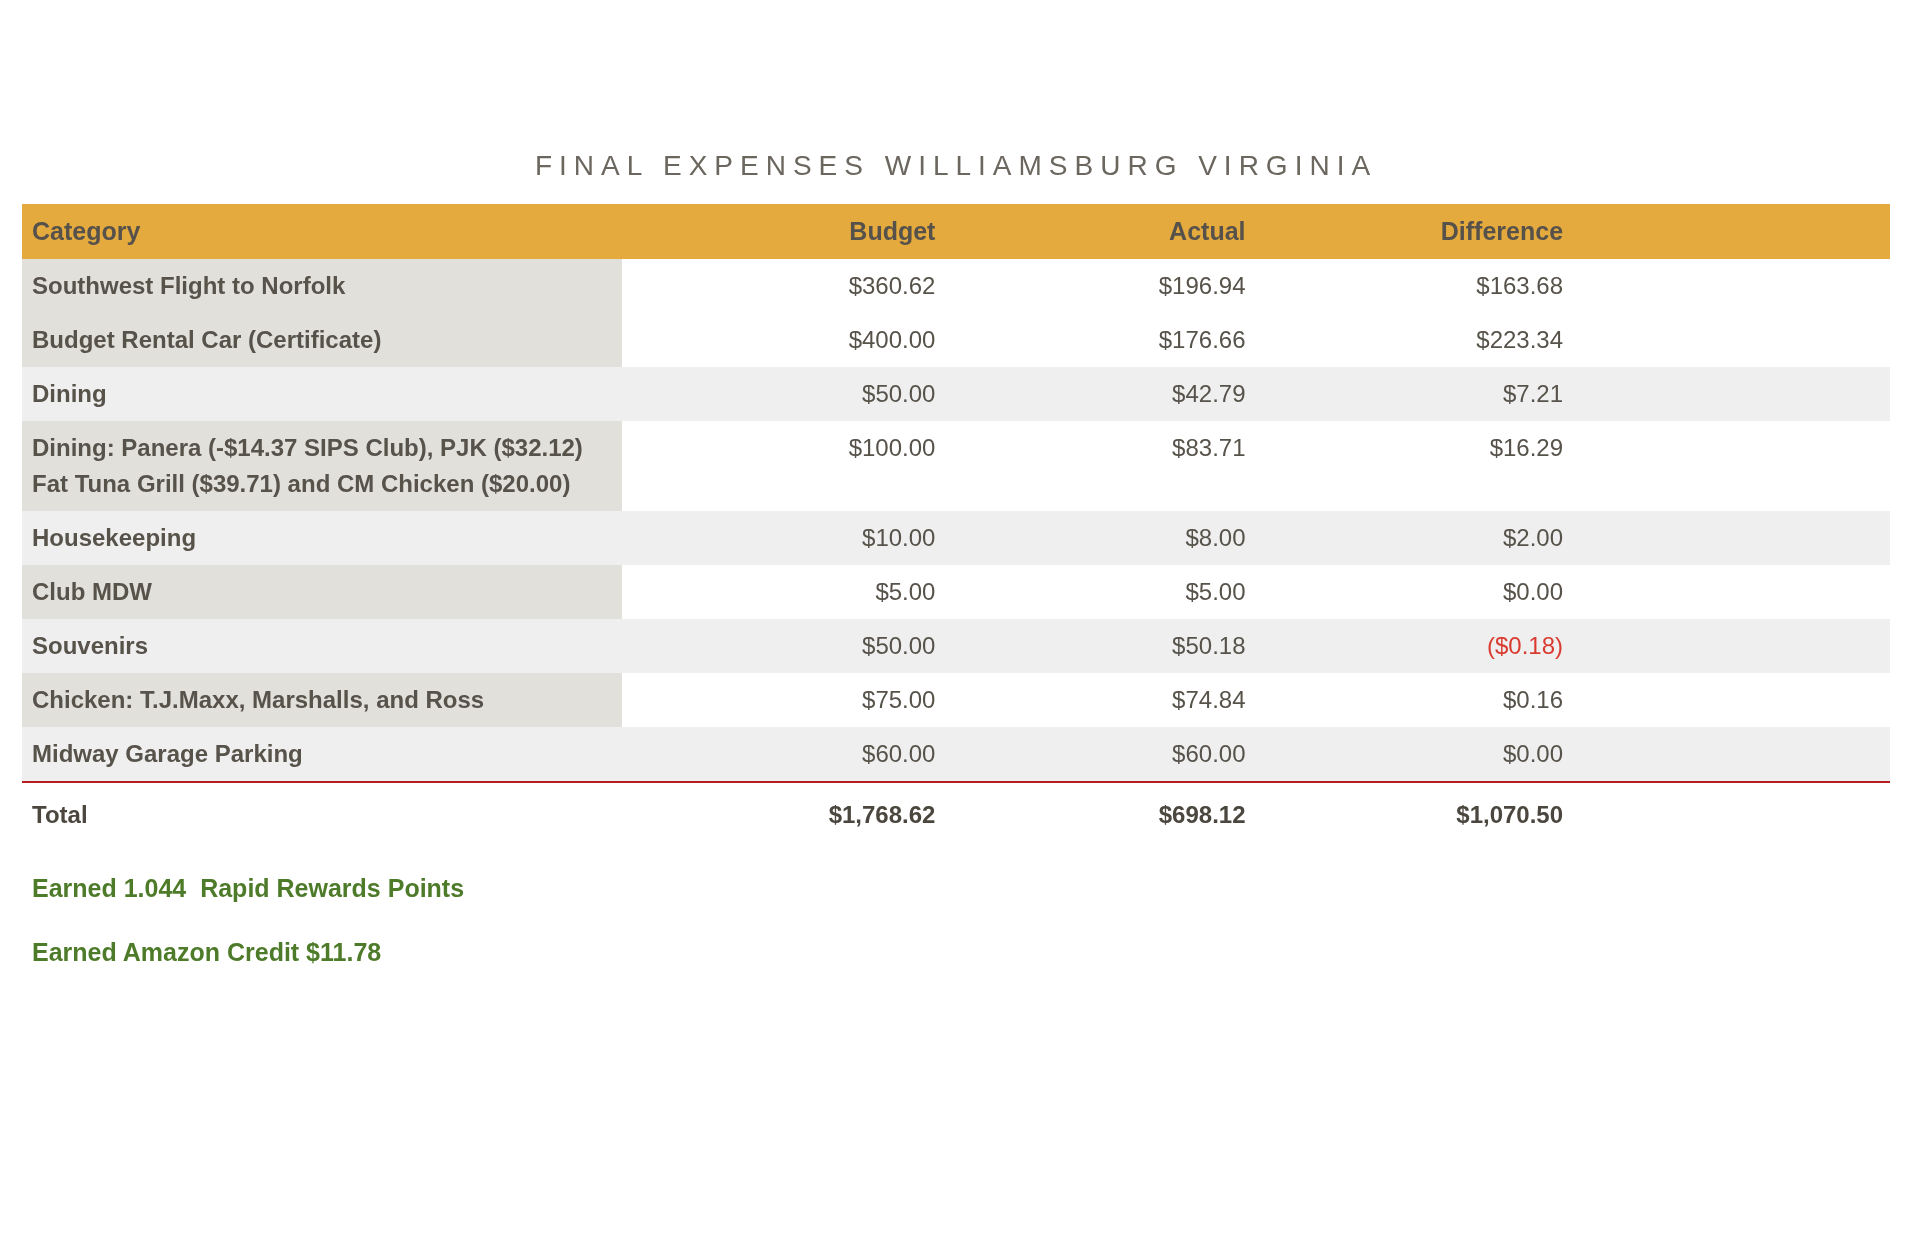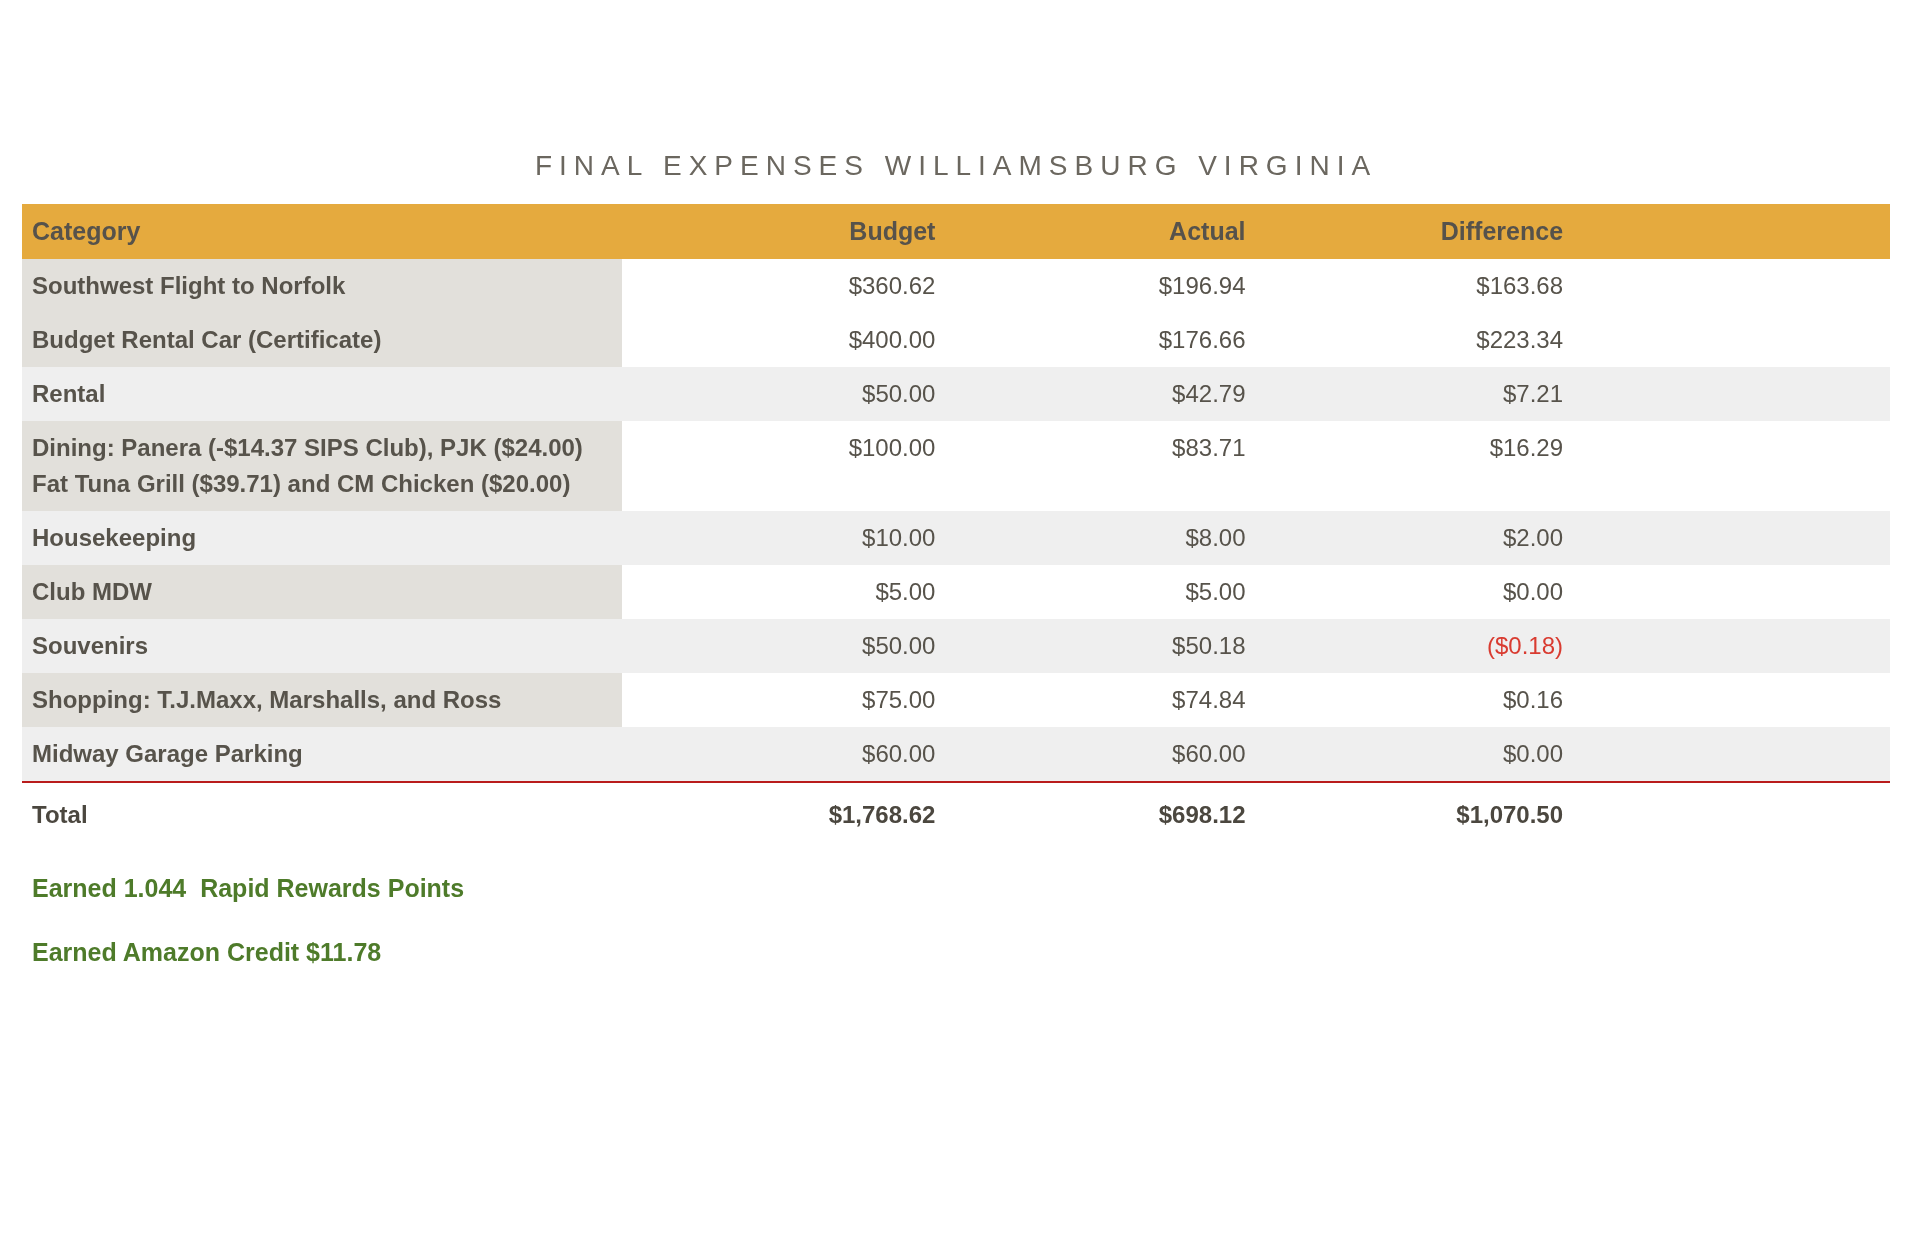--- a/index.html
+++ b/index.html
@@ -121,28 +121,28 @@
           <td></td>
         </tr>
         <tr>
           <td class="cat">Budget Rental Car (Certificate)</td>
           <td class="">$400.00</td>
           <td class="">$176.66</td>
           <td class="">$223.34</td>
           <td></td>
         </tr>
         <tr class="zebra">
-          <td class="cat">Rental</td>
+          <td class="cat">Dining</td>
           <td class="">$50.00</td>
           <td class="">$42.79</td>
           <td class="">$7.21</td>
           <td></td>
         </tr>
         <tr>
-          <td class="cat">Dining: Panera (-$14.37 SIPS Club), PJK ($24.00) Fat Tuna Grill ($39.71) and CM Chicken ($20.00)</td>
+          <td class="cat">Dining: Panera (-$14.37 SIPS Club), PJK ($32.12) Fat Tuna Grill ($39.71) and CM Chicken ($20.00)</td>
           <td class="">$100.00</td>
           <td class="">$83.71</td>
           <td class="">$16.29</td>
           <td></td>
         </tr>
         <tr class="zebra">
           <td class="cat">Housekeeping</td>
           <td class="">$10.00</td>
           <td class="">$8.00</td>
           <td class="">$2.00</td>
@@ -156,21 +156,21 @@
           <td></td>
         </tr>
         <tr class="zebra">
           <td class="cat">Souvenirs</td>
           <td class="">$50.00</td>
           <td class="">$50.18</td>
           <td class=" neg">($0.18)</td>
           <td></td>
         </tr>
         <tr>
-          <td class="cat">Shopping: T.J.Maxx, Marshalls, and Ross</td>
+          <td class="cat">Chicken: T.J.Maxx, Marshalls, and Ross</td>
           <td class="">$75.00</td>
           <td class="">$74.84</td>
           <td class="">$0.16</td>
           <td></td>
         </tr>
         <tr class="zebra">
           <td class="cat">Midway Garage Parking</td>
           <td class="">$60.00</td>
           <td class="">$60.00</td>
           <td class="">$0.00</td>

